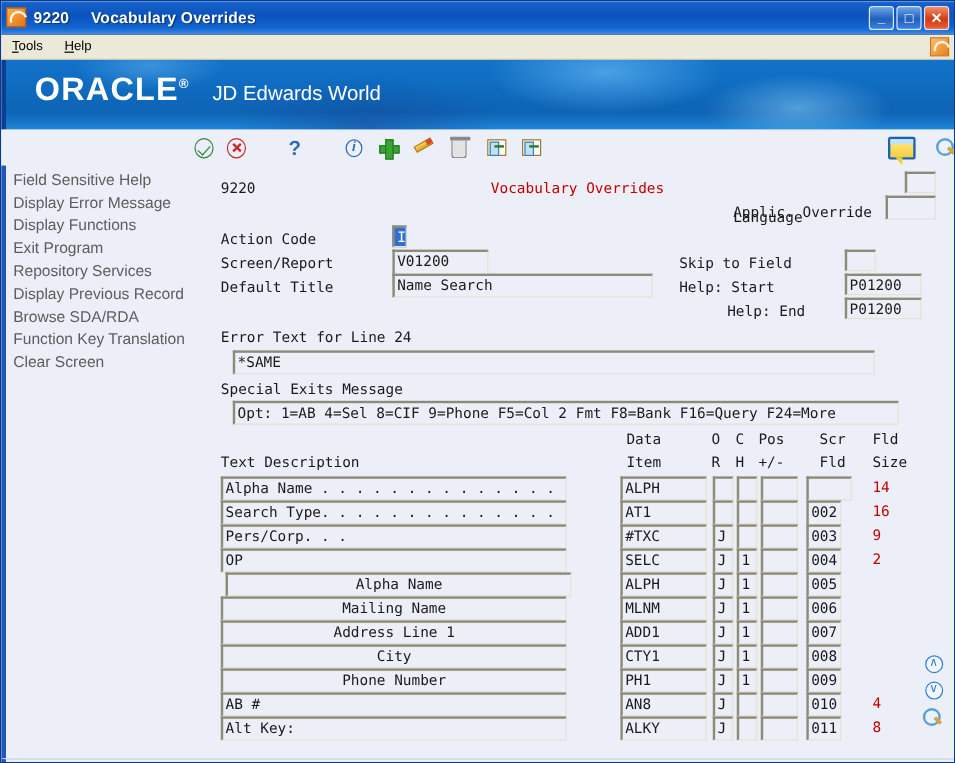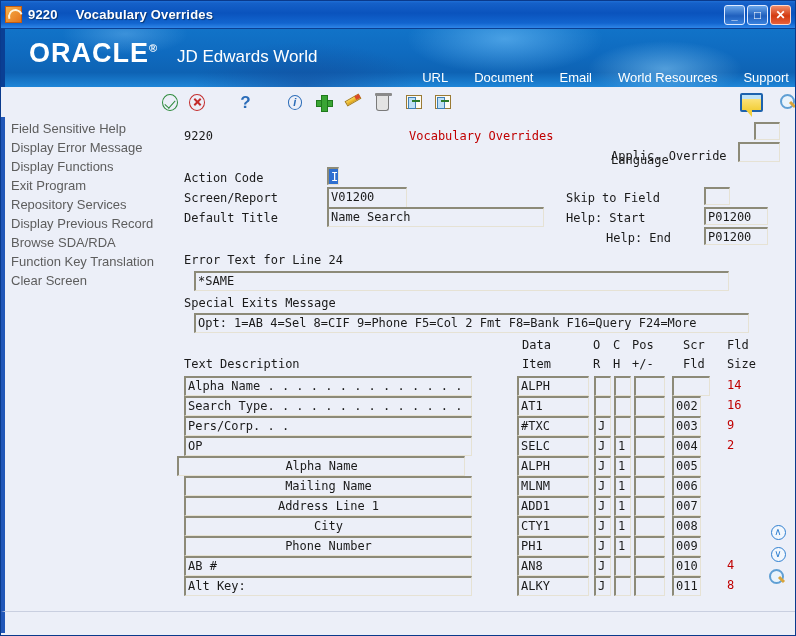--- a/index.html
+++ b/index.html
@@ -231,31 +231,29 @@
         </div>
       <div class="win-btn max">
           <span class="gl">□</span>
         </div>
       <div class="win-btn close">
           <span class="gl">✕</span>
         </div>
     </div>
   </div>
 
+  <div class="menubar">
+    <div class="menu-item"><u>T</u><span>ools</span></div>
+    <div class="menu-item"><u>H</u><span>elp</span></div>
+    <div class="menu-logo"></div>
+  </div>
 
   <div class="banner">
     <div class="oracle-logo"><span>ORACLE</span><sup>®</sup></div>
     <div class="jde-text">JD Edwards World</div>
-    <div class="banner-links">
-      <span>URL</span>
-      <span>Document</span>
-      <span>Email</span>
-      <span>World Resources</span>
-      <span>Support</span>
-    </div>
   </div>
 
   <div class="toolbar">
     <span class="tb-ico ic-ok" style="margin-left:161px"></span>
     <span class="tb-ico ic-cancel" style="margin-left:11px"></span>
     <span class="tb-ico ic-help" style="margin-left:35px">?</span>
     <span class="tb-ico ic-info" style="margin-left:37px">i</span>
     <span class="tb-ico ic-plus" style="margin-left:14px"></span>
     <span class="tb-ico ic-pencil" style="margin-left:14px"></span>
     <span class="tb-ico ic-trash" style="margin-left:16px;margin-top:3px"></span>
@@ -349,21 +347,21 @@
           <div class="fld" style="left: 458px; top: 299px; width: 31px; height: 20px;"></div>
           <div class="fld" style="left: 496px; top: 299px; width: 29px; height: 20px;">003</div>
           <div class="lbl red" style="left: 551px; top: 301px;">9</div>
           <div class="fld" style="left: 8px; top: 319px; width: 288px; height: 20px;">OP</div>
           <div class="fld" style="left: 341px; top: 319px; width: 72px; height: 20px;">SELC</div>
           <div class="fld" style="left: 418px; top: 319px; width: 17px; height: 20px;">J</div>
           <div class="fld" style="left: 438px; top: 319px; width: 17px; height: 20px;">1</div>
           <div class="fld" style="left: 458px; top: 319px; width: 31px; height: 20px;"></div>
           <div class="fld" style="left: 496px; top: 319px; width: 29px; height: 20px;">004</div>
           <div class="lbl red" style="left: 551px; top: 321px;">2</div>
-          <div class="fld ctr" style="left: 1px; top: 339px; width: 288px; height: 20px;">Alpha Name</div>
+          <div class="fld ctr" style="left: 12px; top: 339px; width: 288px; height: 20px;">Alpha Name</div>
           <div class="fld" style="left: 341px; top: 339px; width: 72px; height: 20px;">ALPH</div>
           <div class="fld" style="left: 418px; top: 339px; width: 17px; height: 20px;">J</div>
           <div class="fld" style="left: 438px; top: 339px; width: 17px; height: 20px;">1</div>
           <div class="fld" style="left: 458px; top: 339px; width: 31px; height: 20px;"></div>
           <div class="fld" style="left: 496px; top: 339px; width: 29px; height: 20px;">005</div>
           <div class="fld ctr" style="left: 8px; top: 359px; width: 288px; height: 20px;">Mailing Name</div>
           <div class="fld" style="left: 341px; top: 359px; width: 72px; height: 20px;">MLNM</div>
           <div class="fld" style="left: 418px; top: 359px; width: 17px; height: 20px;">J</div>
           <div class="fld" style="left: 438px; top: 359px; width: 17px; height: 20px;">1</div>
           <div class="fld" style="left: 458px; top: 359px; width: 31px; height: 20px;"></div>

